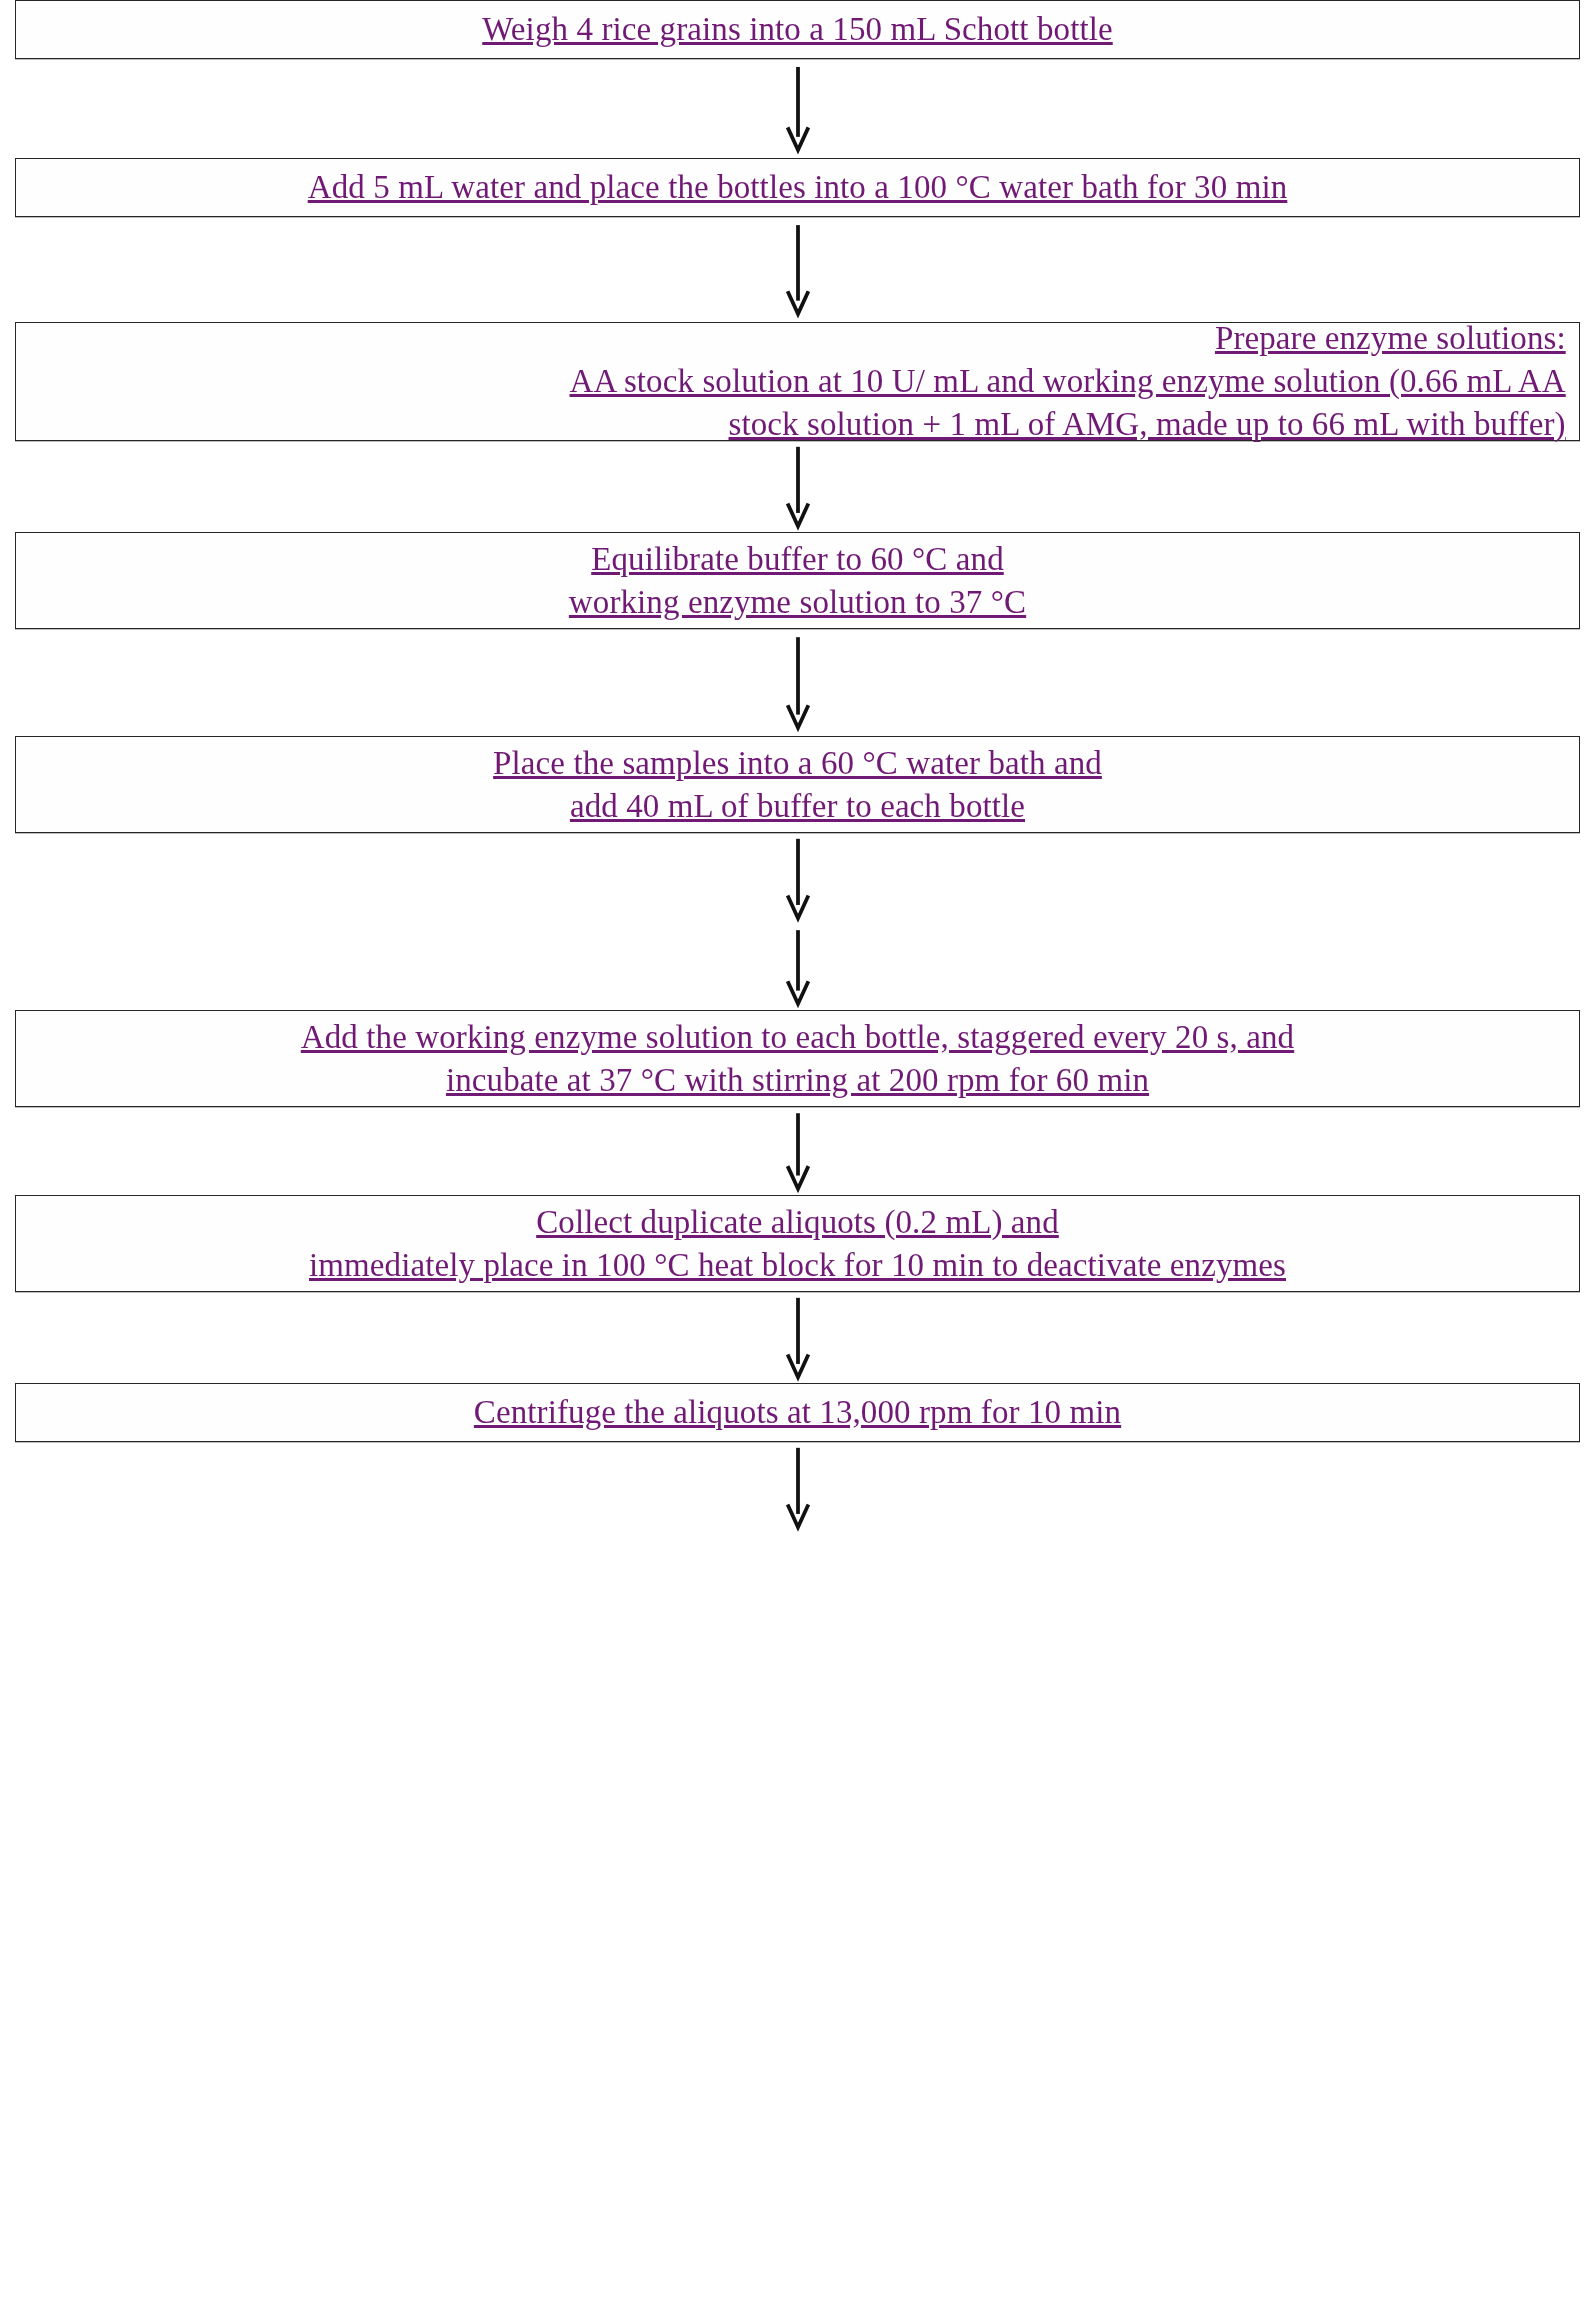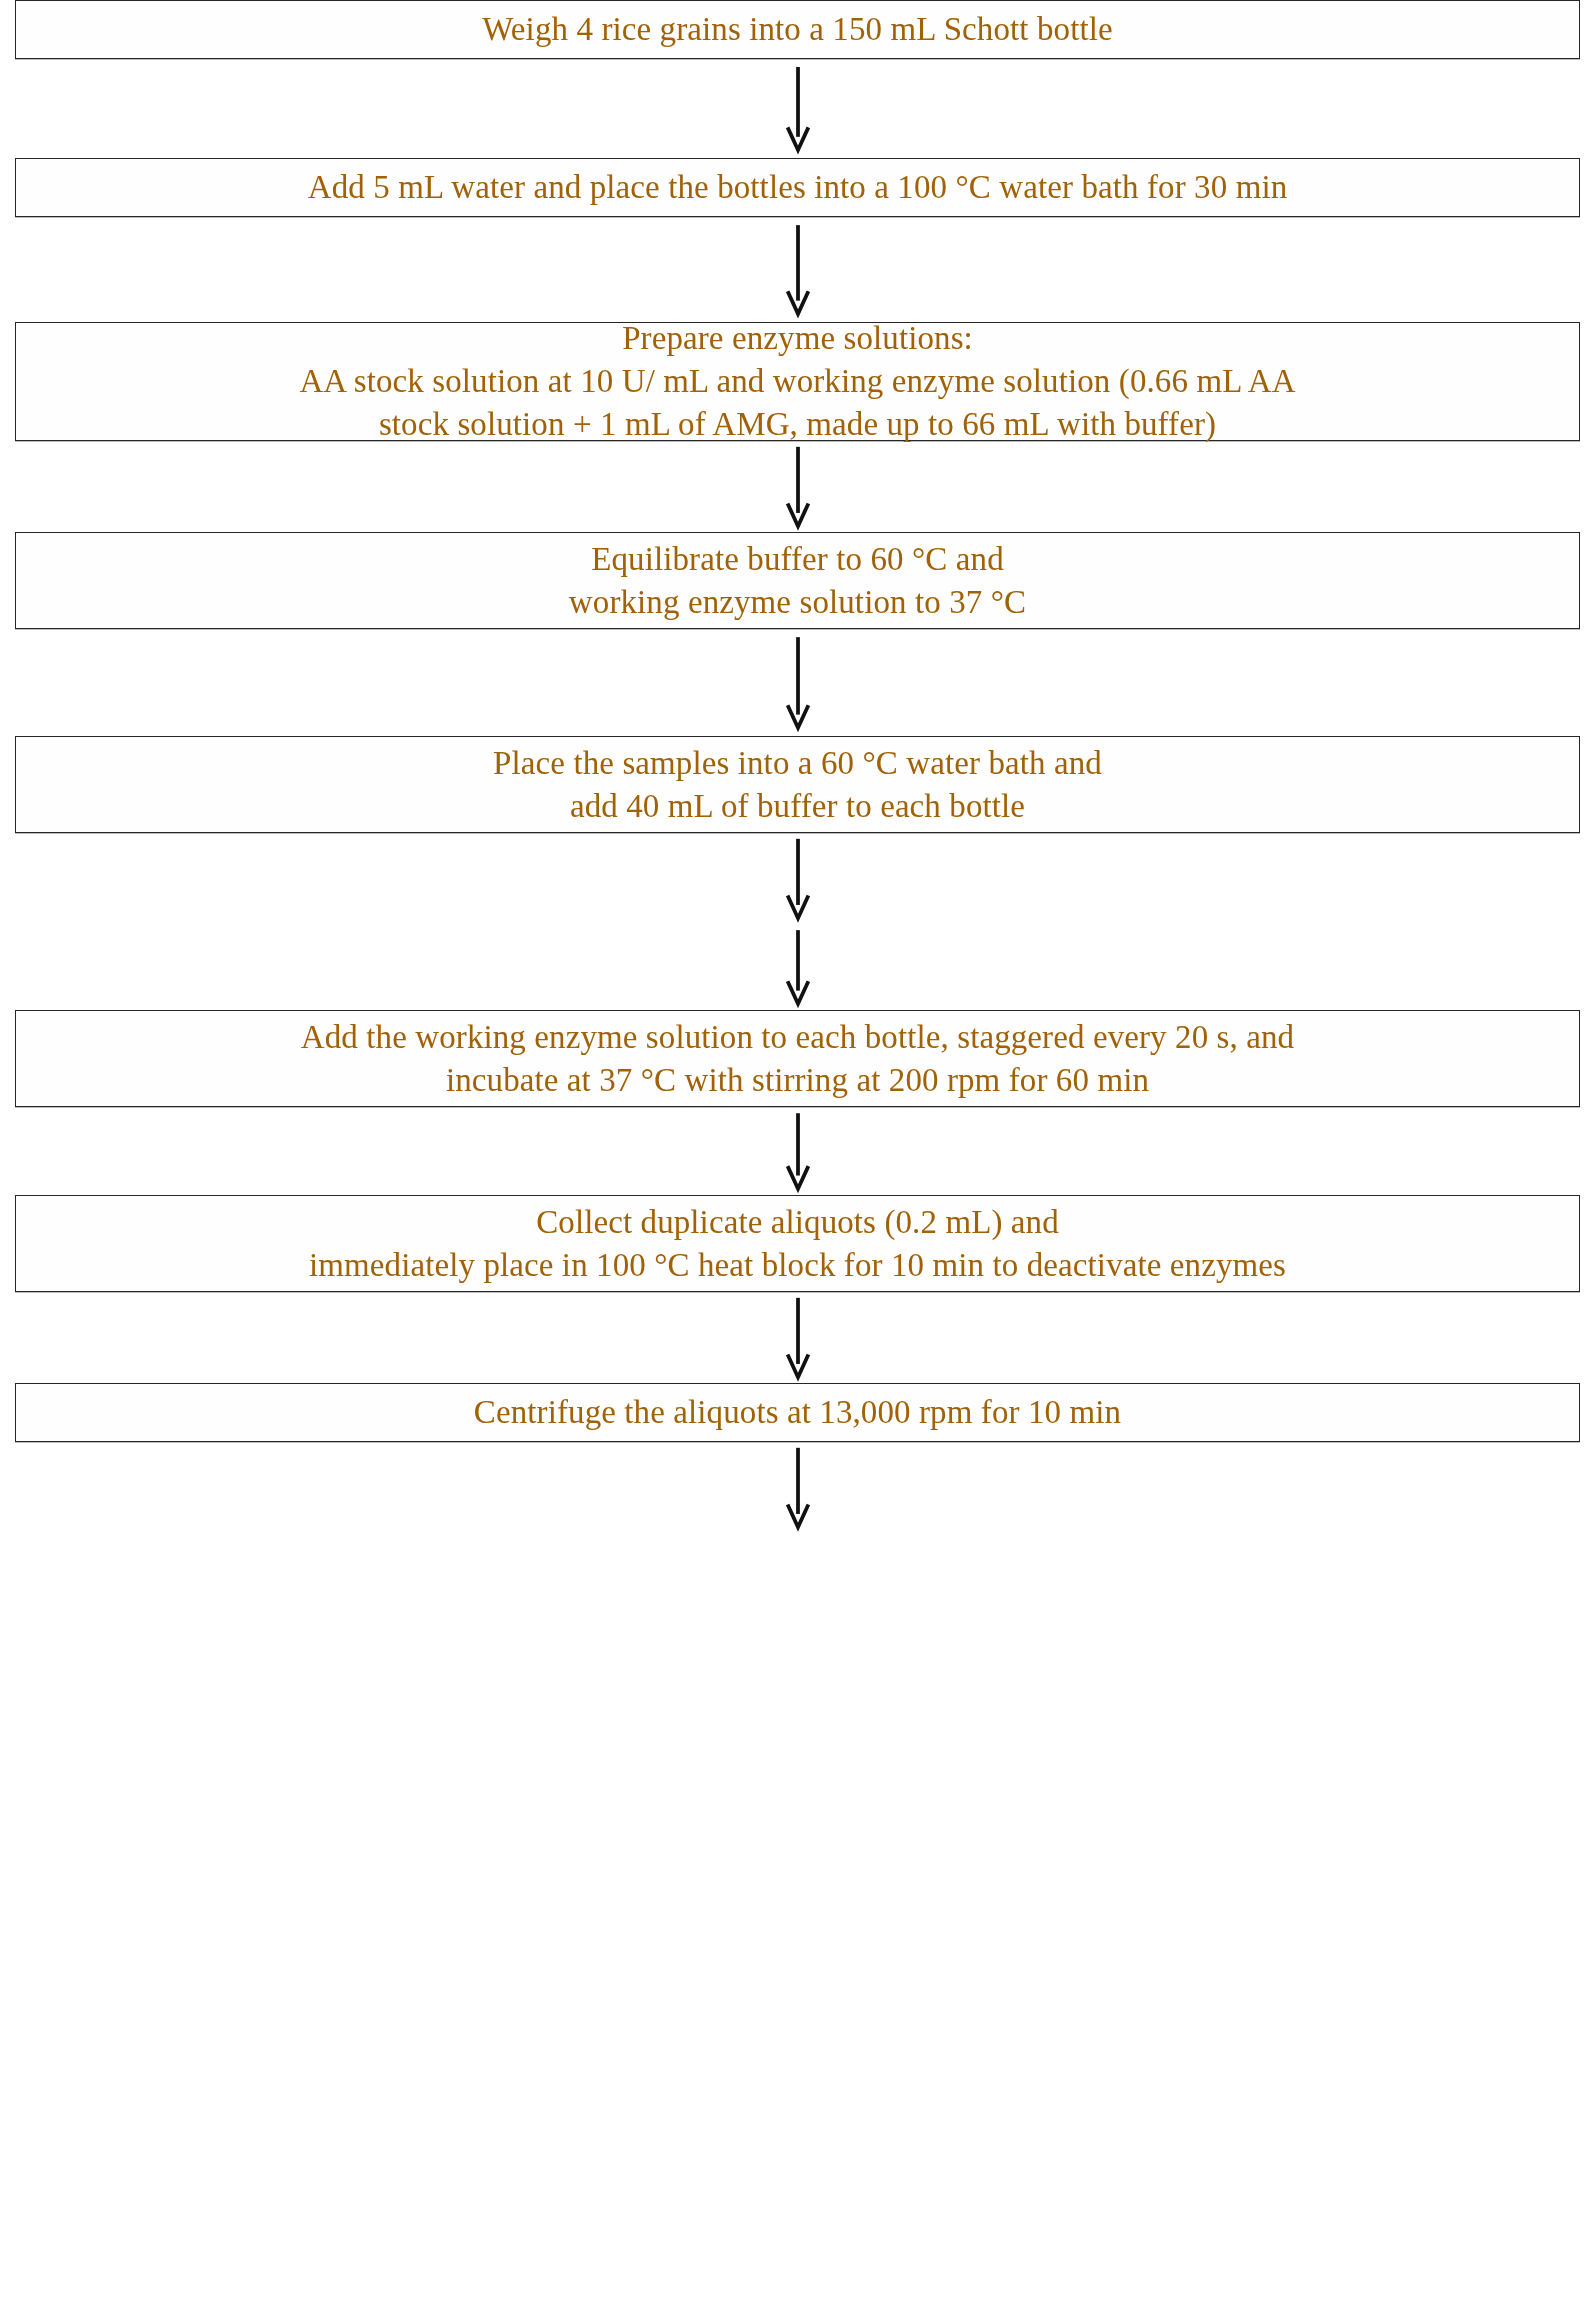--- a/index.html
+++ b/index.html
@@ -41,26 +41,27 @@
 
   .step-box .step-text {
     display: block;
     width: 100%;
     padding: 0 13.3px;
     box-sizing: border-box;
     font-size: 33px;
     line-height: 1.30;
     letter-spacing: 0.1px;
     white-space: pre-line;
-    color: #a16207;
+    color: #701a75;
+    text-decoration: underline;
   }
 
   
   .h1 { height: 59px; }
-  .h2 { height: 119px; }
+  .h2 { height: 119px; text-align: right; }
   .h3 { height: 97px; }
 
   .connector {
     position: relative;
     width: 100%;
     display: flex;
     justify-content: center;
     align-items: center;
   }
   .connector svg {

